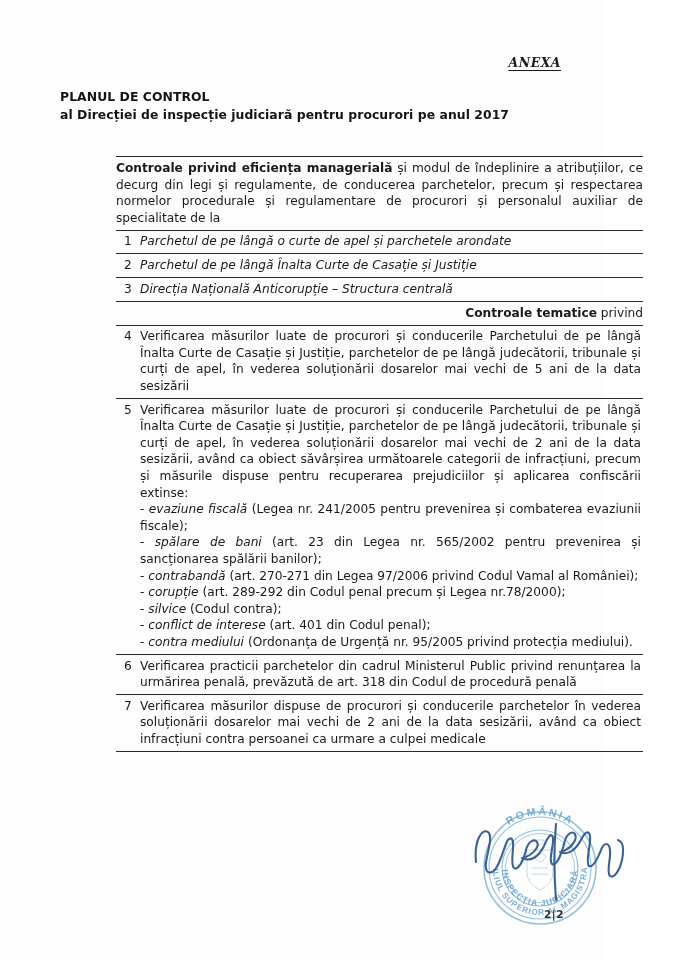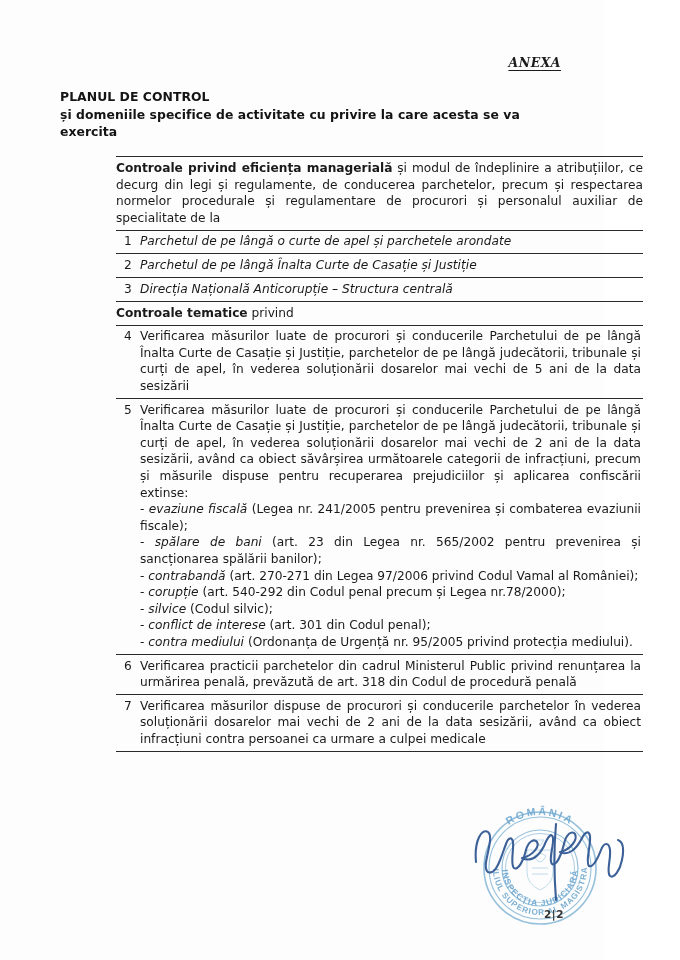--- a/index.html
+++ b/index.html
@@ -104,21 +104,21 @@
 
   .fullwidth {
     font-size: 12.2px;
     line-height: 16.6px;
     padding-top: 3px !important;
     padding-bottom: 3.5px !important;
     text-align: justify;
     text-justify: inter-word;
     color: #1a1a1a;
   }
-  .fullwidth.left { text-align: left; }
+  .fullwidth.left { text-align: right; }
   .fullwidth b, .cell-txt b { font-weight: bold; }
 
   .bullets { margin: 0; }
   .bullet {
     font-size: 12.2px;
     line-height: 16.6px;
     text-align: justify;
     text-justify: inter-word;
   }
   .bullet.short { text-align: left; }
@@ -158,21 +158,21 @@
 <body>
 
 <div class="page">
 
   <div class="anexa-row">
     <span class="anexa">ANEXA</span>
   </div>
 
   <div class="title-block">
     <div class="title-line1">PLANUL DE CONTROL</div>
-    <div>și domeniile specifice de activitate cu privire la care acesta se va exercita</div>
+    <div>al Direcției de inspecție judiciară pentru procurori pe anul 2017</div>
   </div>
 
   <table class="doc-table">
     <tbody>
 
       <tr>
         <td class="fullwidth rule" colspan="2"><b><span>Controale privind </span><span>eficiența managerială</span></b><span> și modul de îndeplinire a atribuțiilor, ce decurg din legi și regulamente, de conducerea parchetelor, precum și respectarea normelor procedurale și regulamentare de procurori și personalul auxiliar de specialitate de la</span></td>
       </tr>
 
       <tr>
@@ -200,23 +200,23 @@
       </tr>
 
       <tr>
         <td class="cell-num rule">5</td>
         <td class="cell-txt rule">
           <span>Verificarea măsurilor luate de procurori și conducerile Parchetului de pe lângă Înalta Curte de Casație și Justiție, parchetelor de pe lângă judecătorii, tribunale și curți de apel, în vederea soluționării dosarelor mai vechi de 2 ani de la data sesizării, având ca obiect săvârșirea următoarele categorii de infracțiuni, precum și măsurile dispuse pentru recuperarea prejudiciilor și aplicarea confiscării extinse:</span>
           <div class="bullets">
             <div class="bullet"><span>- </span><i>evaziune fiscală</i><span> (Legea nr. 241/2005 pentru prevenirea și combaterea evaziunii fiscale);</span></div>
             <div class="bullet"><span>- </span><i>spălare de bani</i><span> (art. 23 din Legea nr. 565/2002 pentru prevenirea și sancționarea spălării banilor);</span></div>
             <div class="bullet"><span>- </span><i>contrabandă</i><span> (art. 270-271 din Legea 97/2006 privind Codul Vamal al României);</span></div>
-            <div class="bullet short"><span>- </span><i>corupție</i><span> (art. 540-292 din Codul penal precum și Legea nr.78/2000);</span></div>
-            <div class="bullet short"><span>- </span><i>silvice</i><span> (Codul silvic);</span></div>
-            <div class="bullet short"><span>- </span><i>conflict de interese</i><span> (art. 301 din Codul penal);</span></div>
+            <div class="bullet short"><span>- </span><i>corupție</i><span> (art. 289-292 din Codul penal precum și Legea nr.78/2000);</span></div>
+            <div class="bullet short"><span>- </span><i>silvice</i><span> (Codul contra);</span></div>
+            <div class="bullet short"><span>- </span><i>conflict de interese</i><span> (art. 401 din Codul penal);</span></div>
             <div class="bullet"><span>- </span><i>contra mediului</i><span> (Ordonanța de Urgență nr. 95/2005 privind protecția mediului).</span></div>
           </div>
         </td>
       </tr>
 
       <tr>
         <td class="cell-num rule">6</td>
         <td class="cell-txt rule">Verificarea practicii parchetelor din cadrul Ministerul Public privind renunțarea la urmărirea penală, prevăzută de art. 318 din Codul de procedură penală</td>
       </tr>
 

